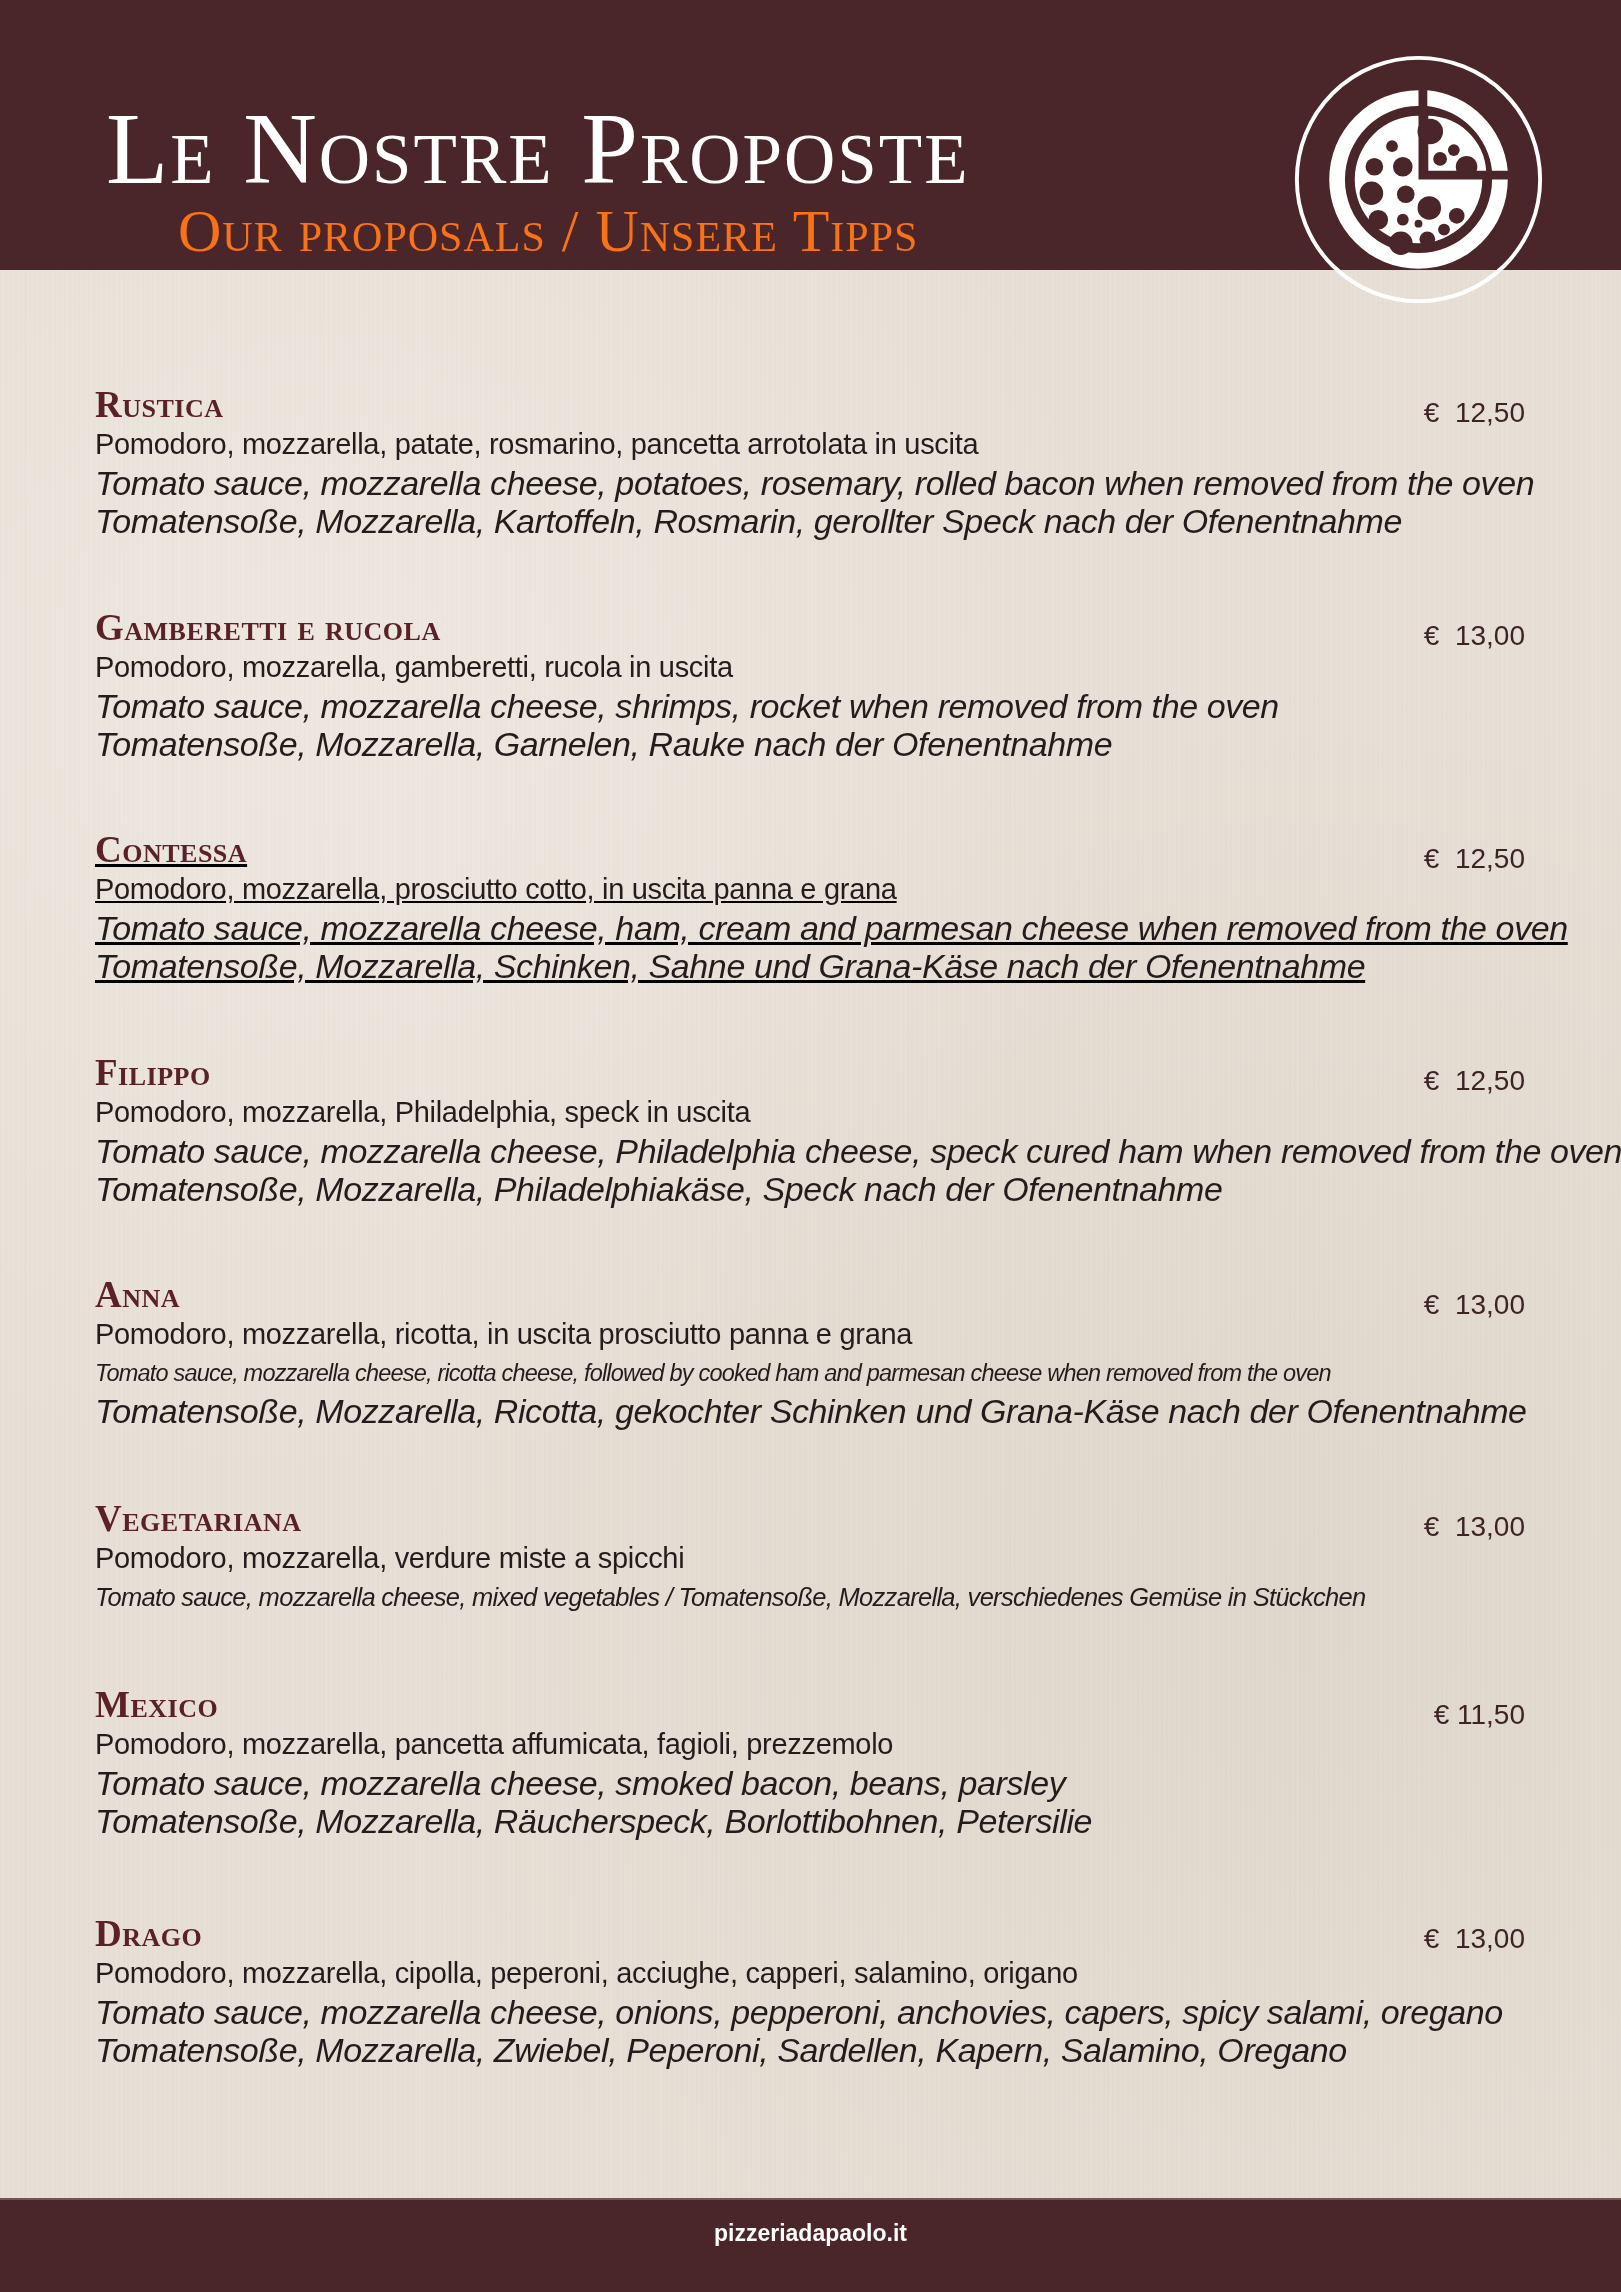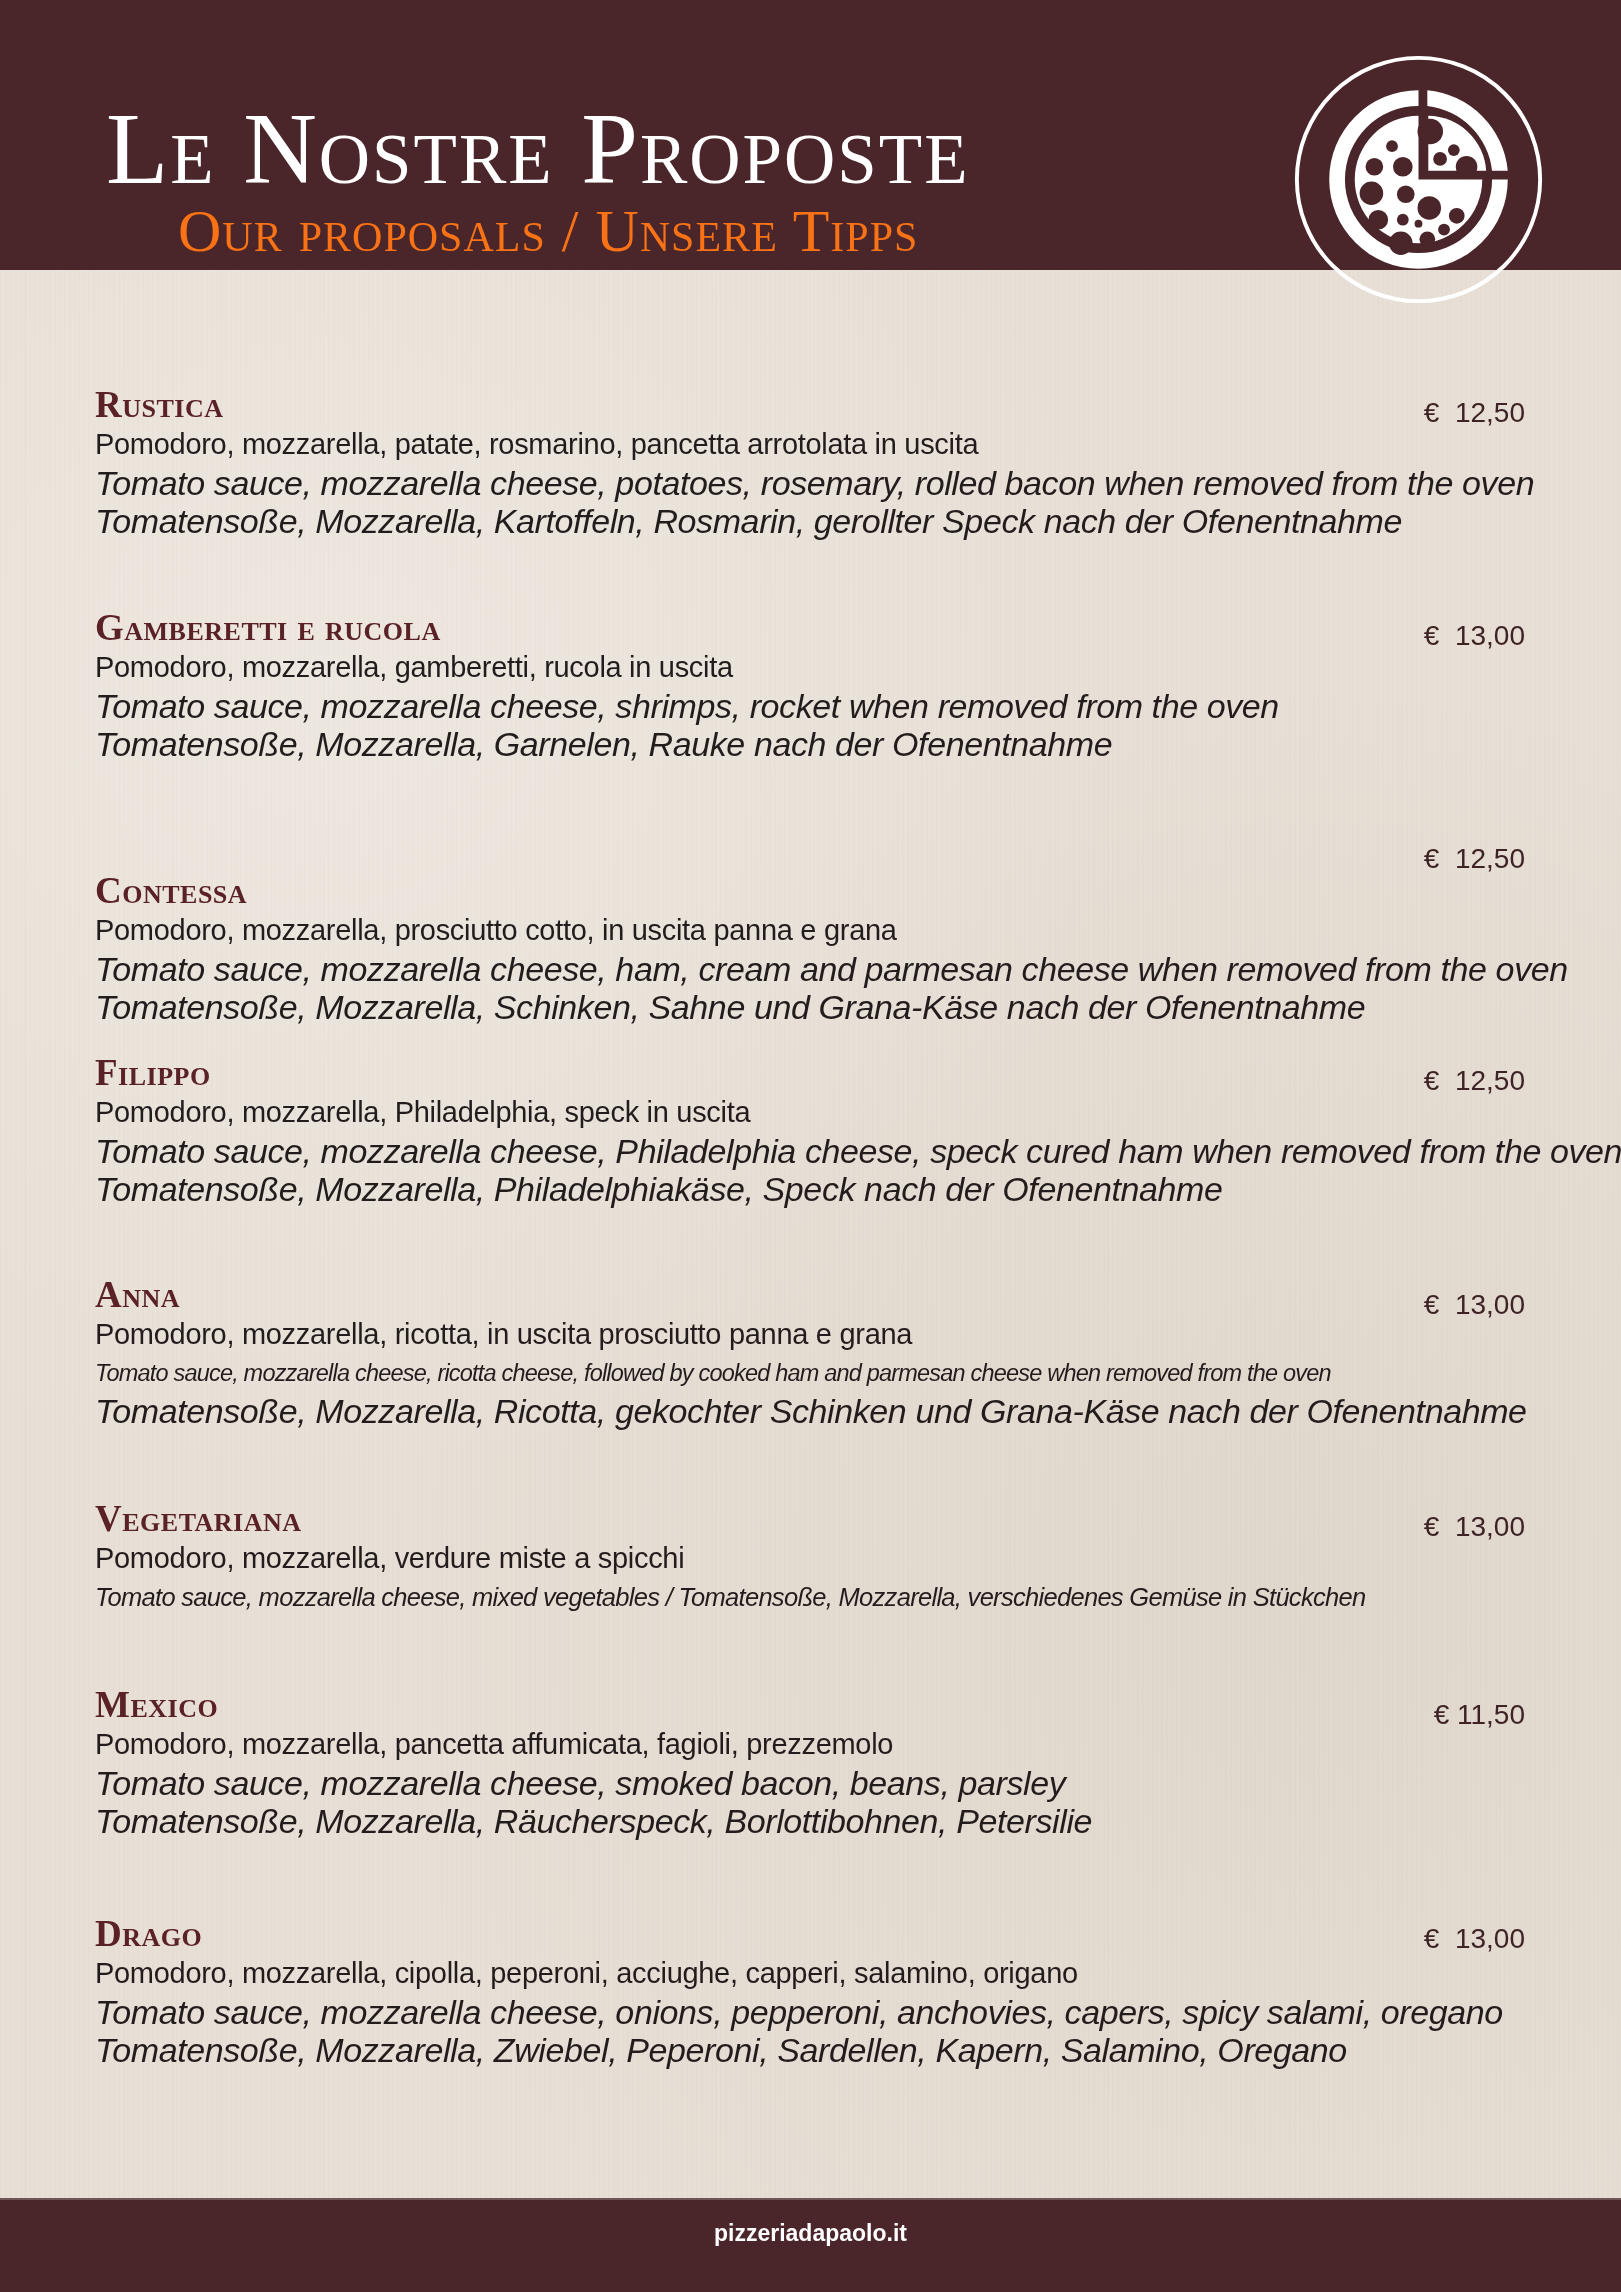--- a/index.html
+++ b/index.html
@@ -111,21 +111,21 @@
   <div class="price" style="top:397px;"><span class="cur">€</span><span>12,50</span></div>
 
   <div class="item" style="top:607px;">
     <div class="item-name">Gamberetti e rucola</div>
     <div class="item-it">Pomodoro, mozzarella, gamberetti, rucola in uscita</div>
     <div class="item-en">Tomato sauce, mozzarella cheese, shrimps, rocket when removed from the oven</div>
     <div class="item-de">Tomatensoße, Mozzarella, Garnelen, Rauke nach der Ofenentnahme</div>
   </div>
   <div class="price" style="top:620px;"><span class="cur">€</span><span>13,00</span></div>
 
-  <div class="item" style="top:870px;">
+  <div class="item" style="top:829px;text-decoration:underline;">
     <div class="item-name">Contessa</div>
     <div class="item-it">Pomodoro, mozzarella, prosciutto cotto, in uscita panna e grana</div>
     <div class="item-en">Tomato sauce, mozzarella cheese, ham, cream and parmesan cheese when removed from the oven</div>
     <div class="item-de">Tomatensoße, Mozzarella, Schinken, Sahne und Grana-Käse nach der Ofenentnahme</div>
   </div>
   <div class="price" style="top:843px;"><span class="cur">€</span><span>12,50</span></div>
 
   <div class="item" style="top:1052px;">
     <div class="item-name">Filippo</div>
     <div class="item-it">Pomodoro, mozzarella, Philadelphia, speck in uscita</div>

